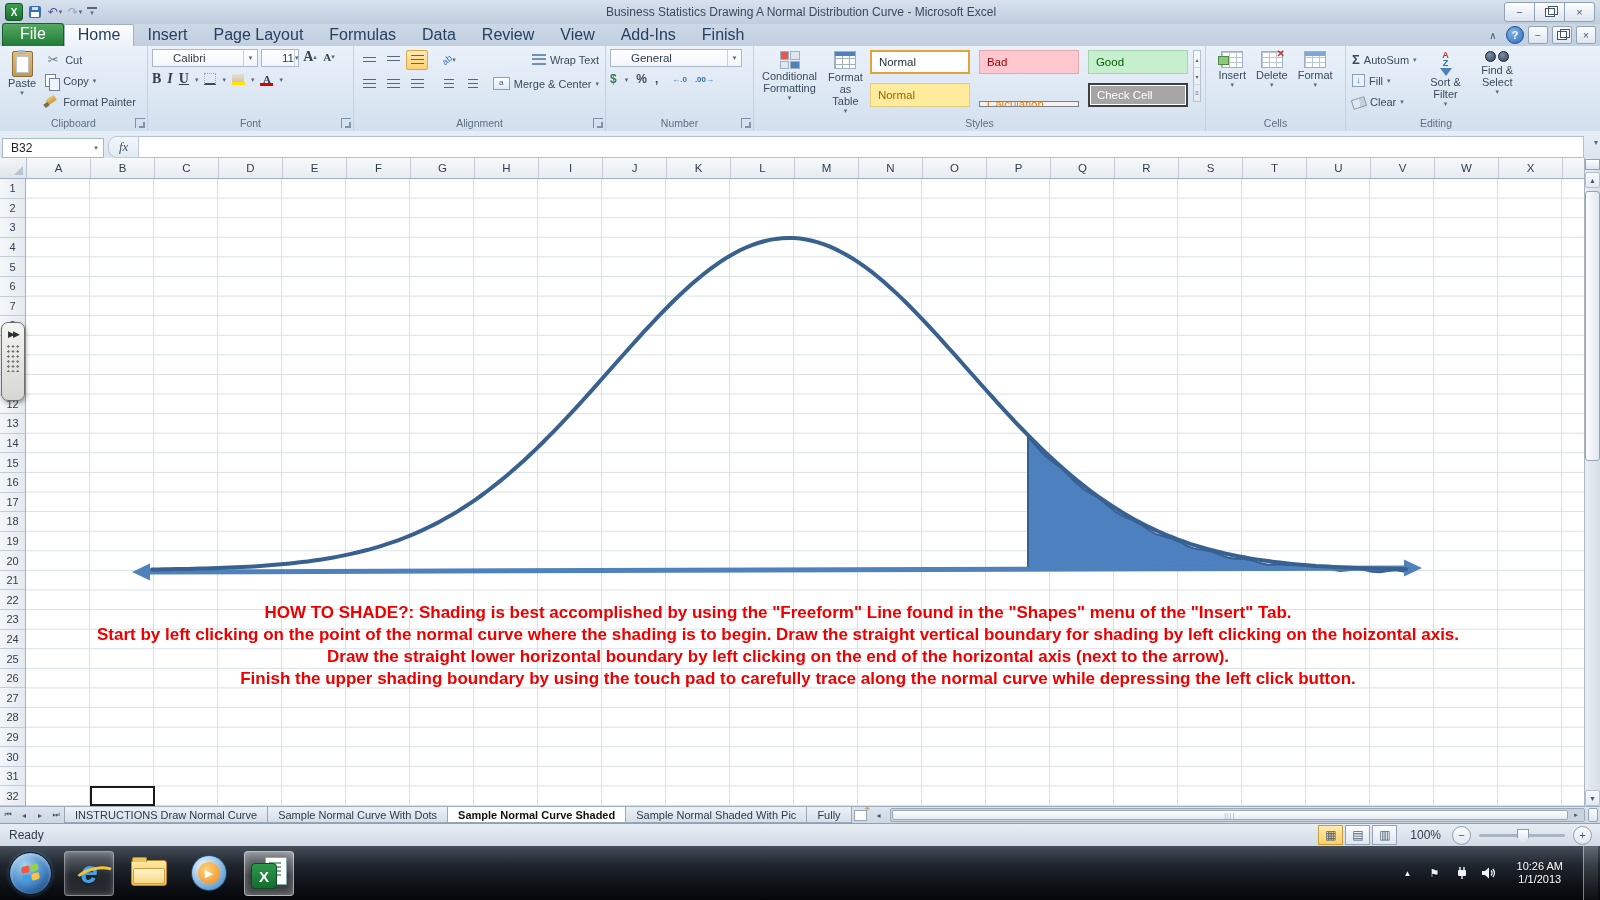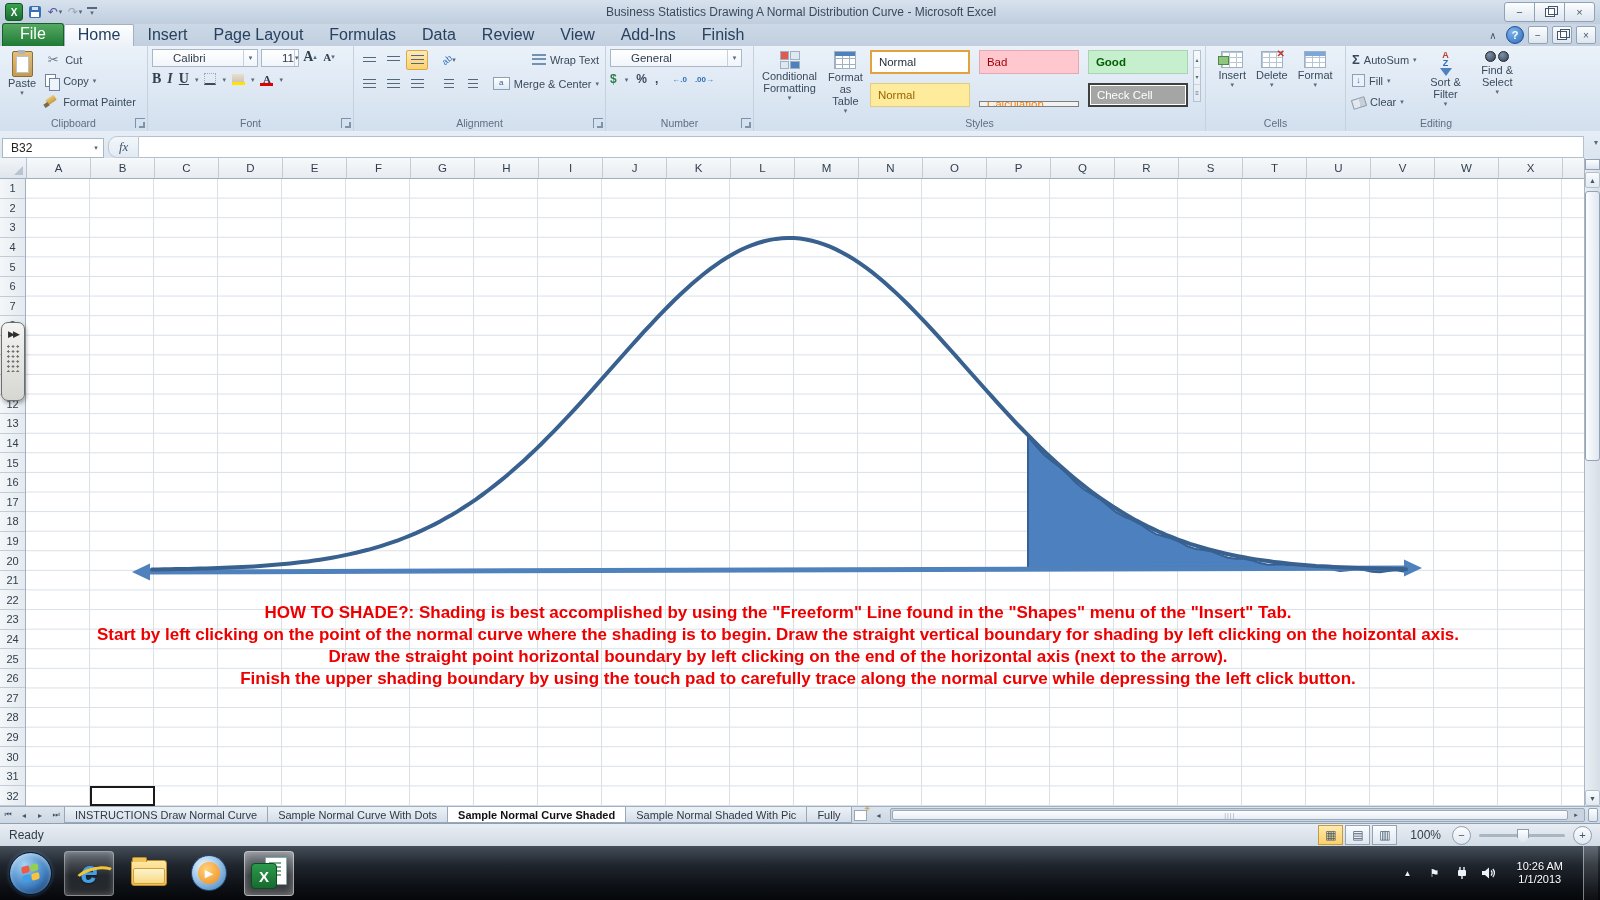--- a/index.html
+++ b/index.html
@@ -461,21 +461,21 @@
           <span class="caret">▾</span>
         </div>
         <div class="bigbtn" style="width:56px">
           <span class="ft-ic"></span>
           <span>Format as Table</span>
           <span class="caret">▾</span>
         </div>
         <div class="gallery" id="gallery">
             <div class="gcell" style="background: rgb(255, 255, 255); color: rgb(31, 42, 54); border: 2px solid rgb(226, 163, 60);">Normal</div>
             <div class="gcell" style="background: rgb(255, 199, 206); color: rgb(156, 0, 6); border: 1px solid rgb(227, 169, 177);">Bad</div>
-            <div class="gcell" style="background: rgb(198, 239, 206); color: rgb(0, 97, 0); border: 1px solid rgb(169, 212, 178); font-weight: bold;">Good</div>
+            <div class="gcell" style="background: rgb(198, 239, 206); color: rgb(0, 97, 0); border: 1px solid rgb(169, 212, 178);">Good</div>
             <div class="gcell" style="background: rgb(255, 235, 156); color: rgb(156, 101, 0); border: 1px solid rgb(224, 204, 130);">Normal</div>
             <div class="gcell" style="background: rgb(242, 242, 242); color: rgb(250, 125, 0); border: 1px solid rgb(127, 127, 127); margin-top: 18px;">Calculation</div>
             <div class="gcell" style="background: rgb(165, 165, 165); color: rgb(255, 255, 255); border: 2px solid rgb(63, 63, 63); box-shadow: rgb(255, 255, 255) 0px 0px 0px 1px inset;">Check Cell</div>
           </div>
         <div class="gscroll">
           <span class="gsb">
               <span>▴</span>
             </span>
           <span class="gsb">
               <span>▾</span>
@@ -638,21 +638,21 @@
     <svg id="chart" width="1584" height="627" viewBox="0 0 1584 627" style="position:absolute;left:0;top:0">
       <path id="p-shade" d="M1028 258.2 L1028 389.2 L1404 388.0 L1404 392.6 L1396 391.3 L1388 391.9 L1380 393.2 L1372 392.8 L1364 391.0 L1356 390.3 L1348 391.3 L1340 391.9 L1332 390.6 L1324 388.8 L1316 388.6 L1308 389.5 L1300 389.2 L1292 387.1 L1284 385.4 L1276 385.5 L1268 385.7 L1260 384.1 L1252 381.4 L1244 379.8 L1236 379.7 L1228 378.8 L1220 375.9 L1212 372.6 L1204 371.0 L1196 370.1 L1188 367.5 L1180 363.2 L1172 359.5 L1164 357.5 L1156 355.1 L1148 350.5 L1140 345.0 L1132 340.8 L1124 337.6 L1116 333.2 L1108 326.7 L1100 320.1 L1092 315.2 L1084 310.5 L1076 303.8 L1068 295.6 L1060 288.2 L1052 282.3 L1044 275.7 L1036 267.0 L1028 257.6 Z" fill="#4c80bf" stroke="#365f94" stroke-width="2"></path>
       <path id="p-axis" fill="none" stroke-width="5" d="M147 393 L1407 389" stroke="#4f81bd"></path>
       <path id="p-arrowL" d="M132 393 L150 384.5 L150 401.5 Z" fill="#4f81bd"></path>
       <path id="p-arrowR" d="M1422 389 L1404 380.5 L1404 397.5 Z" fill="#4f81bd"></path>
       <path id="p-curve" fill="none" stroke-width="4" stroke-linecap="round" d="M152.0 390.5 L158.0 390.4 L164.0 390.3 L170.0 390.2 L176.0 390.1 L182.0 390.0 L188.0 389.9 L194.0 389.8 L200.0 389.6 L206.0 389.4 L212.0 389.3 L218.0 389.1 L224.0 388.8 L230.0 388.6 L236.0 388.3 L242.0 388.0 L248.0 387.7 L254.0 387.4 L260.0 387.0 L266.0 386.6 L272.0 386.1 L278.0 385.6 L284.0 385.1 L290.0 384.5 L296.0 383.8 L302.0 383.1 L308.0 382.4 L314.0 381.6 L320.0 380.7 L326.0 379.7 L332.0 378.7 L338.0 377.6 L344.0 376.4 L350.0 375.1 L356.0 373.8 L362.0 372.3 L368.0 370.8 L374.0 369.1 L380.0 367.3 L386.0 365.4 L392.0 363.4 L398.0 361.3 L404.0 359.0 L410.0 356.6 L416.0 354.1 L422.0 351.4 L428.0 348.5 L434.0 345.6 L440.0 342.4 L446.0 339.1 L452.0 335.7 L458.0 332.1 L464.0 328.3 L470.0 324.4 L476.0 320.3 L482.0 316.0 L488.0 311.5 L494.0 306.9 L500.0 302.1 L506.0 297.2 L512.0 292.1 L518.0 286.8 L524.0 281.4 L530.0 275.8 L536.0 270.1 L542.0 264.2 L548.0 258.2 L554.0 252.1 L560.0 245.9 L566.0 239.5 L572.0 233.1 L578.0 226.6 L584.0 220.0 L590.0 213.3 L596.0 206.6 L602.0 199.8 L608.0 193.0 L614.0 186.2 L620.0 179.5 L626.0 172.7 L632.0 166.0 L638.0 159.3 L644.0 152.7 L650.0 146.3 L656.0 139.9 L662.0 133.6 L668.0 127.5 L674.0 121.5 L680.0 115.8 L686.0 110.2 L692.0 104.8 L698.0 99.7 L704.0 94.8 L710.0 90.1 L716.0 85.8 L722.0 81.7 L728.0 77.9 L734.0 74.5 L740.0 71.3 L746.0 68.5 L752.0 66.1 L758.0 64.0 L764.0 62.3 L770.0 60.9 L776.0 59.9 L782.0 59.3 L788.0 59.0 L794.0 59.1 L800.0 59.6 L806.0 60.5 L812.0 61.8 L818.0 63.4 L824.0 65.4 L830.0 67.7 L836.0 70.4 L842.0 73.4 L848.0 76.7 L854.0 80.4 L860.0 84.4 L866.0 88.7 L872.0 93.2 L878.0 98.0 L884.0 103.1 L890.0 108.4 L896.0 113.9 L902.0 119.6 L908.0 125.5 L914.0 131.6 L920.0 137.8 L926.0 144.1 L932.0 150.6 L938.0 157.1 L944.0 163.8 L950.0 170.5 L956.0 177.2 L962.0 184.0 L968.0 190.8 L974.0 197.5 L980.0 204.3 L986.0 211.0 L992.0 217.7 L998.0 224.4 L1004.0 230.9 L1010.0 237.4 L1016.0 243.8 L1022.0 250.0 L1028.0 256.2 L1034.0 262.2 L1040.0 268.2 L1046.0 273.9 L1052.0 279.5 L1058.0 285.0 L1064.0 290.3 L1070.0 295.5 L1076.0 300.5 L1082.0 305.3 L1088.0 310.0 L1094.0 314.5 L1100.0 318.8 L1106.0 323.0 L1112.0 327.0 L1118.0 330.8 L1124.0 334.5 L1130.0 338.0 L1136.0 341.4 L1142.0 344.5 L1148.0 347.6 L1154.0 350.4 L1160.0 353.2 L1166.0 355.8 L1172.0 358.2 L1178.0 360.5 L1184.0 362.7 L1190.0 364.8 L1196.0 366.7 L1202.0 368.5 L1208.0 370.2 L1214.0 371.8 L1220.0 373.3 L1226.0 374.7 L1232.0 376.0 L1238.0 377.2 L1244.0 378.3 L1250.0 379.4 L1256.0 380.4 L1262.0 381.3 L1268.0 382.1 L1274.0 382.9 L1280.0 383.6 L1286.0 384.3 L1292.0 384.9 L1298.0 385.4 L1304.0 385.9 L1310.0 386.4 L1316.0 386.9 L1322.0 387.2 L1328.0 387.6 L1334.0 387.9 L1340.0 388.2 L1346.0 388.5 L1352.0 388.8 L1358.0 389.0 L1364.0 389.2 L1370.0 389.4 L1376.0 389.6 L1382.0 389.7 L1388.0 389.8 L1394.0 390.0 L1400.0 390.1 L1406.0 390.2 " stroke="#38618f"></path>
     </svg>
     <div id="annots">
         <div class="annot-line" style="top: 424px; color: rgb(238, 0, 0);">HOW TO SHADE?: Shading is best accomplished by using the "Freeform" Line found in the "Shapes" menu of the "Insert" Tab.</div>
         <div class="annot-line" style="top: 446px; color: rgb(238, 0, 0);">Start by left clicking on the point of the normal curve where the shading is to begin.  Draw the straight vertical boundary for shading by left clicking on the hoizontal axis.</div>
-        <div class="annot-line" style="top: 468px; color: rgb(238, 0, 0);">Draw the straight point horizontal boundary by left clicking on the end of the horizontal axis (next to the arrow).</div>
+        <div class="annot-line" style="top: 468px; color: rgb(238, 0, 0);">Draw the straight lower horizontal boundary by left clicking on the end of the horizontal axis (next to the arrow).</div>
         <div class="annot-line" style="top: 490px; color: rgb(238, 0, 0); margin-left: 20px;">Finish the upper shading boundary by using the touch pad to carefully trace along the normal curve while depressing the left click button.</div>
       </div>
     <div class="selbox"></div>
   </div>
 
   <div class="dockwidget">
     <span class="dw-arrows">▶▶</span>
     <span class="dw-dots"></span>
   </div>
 

